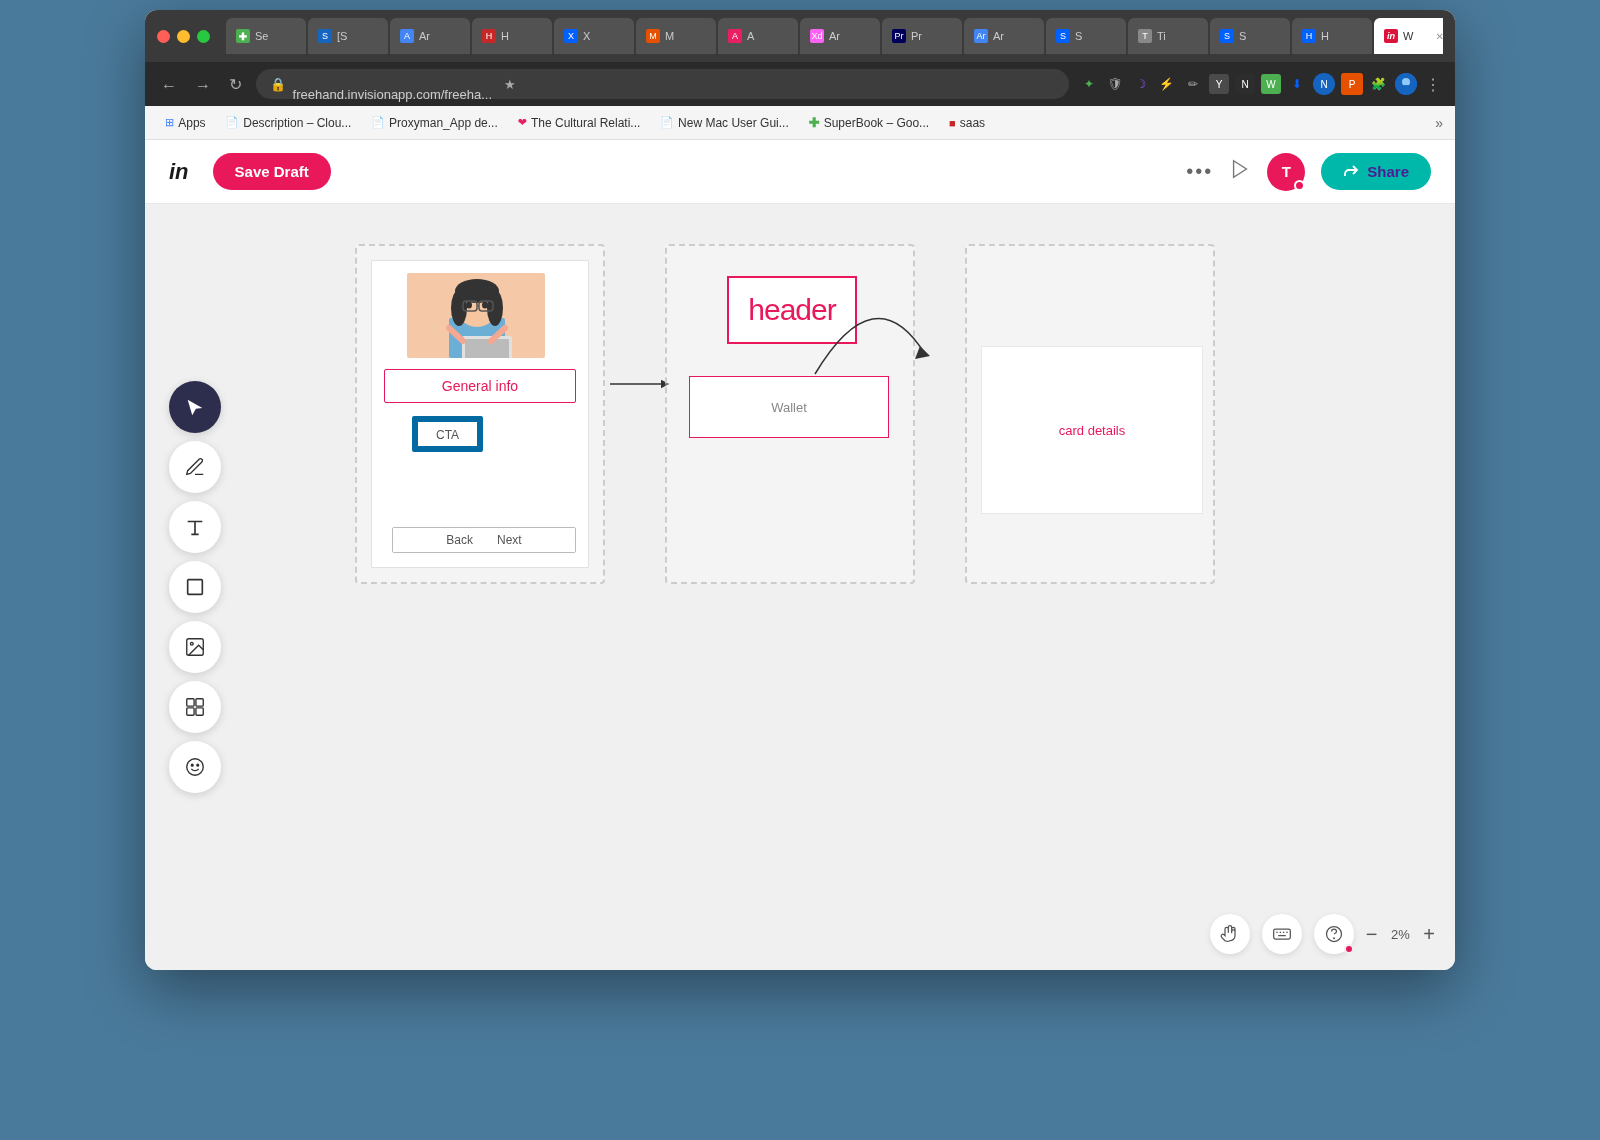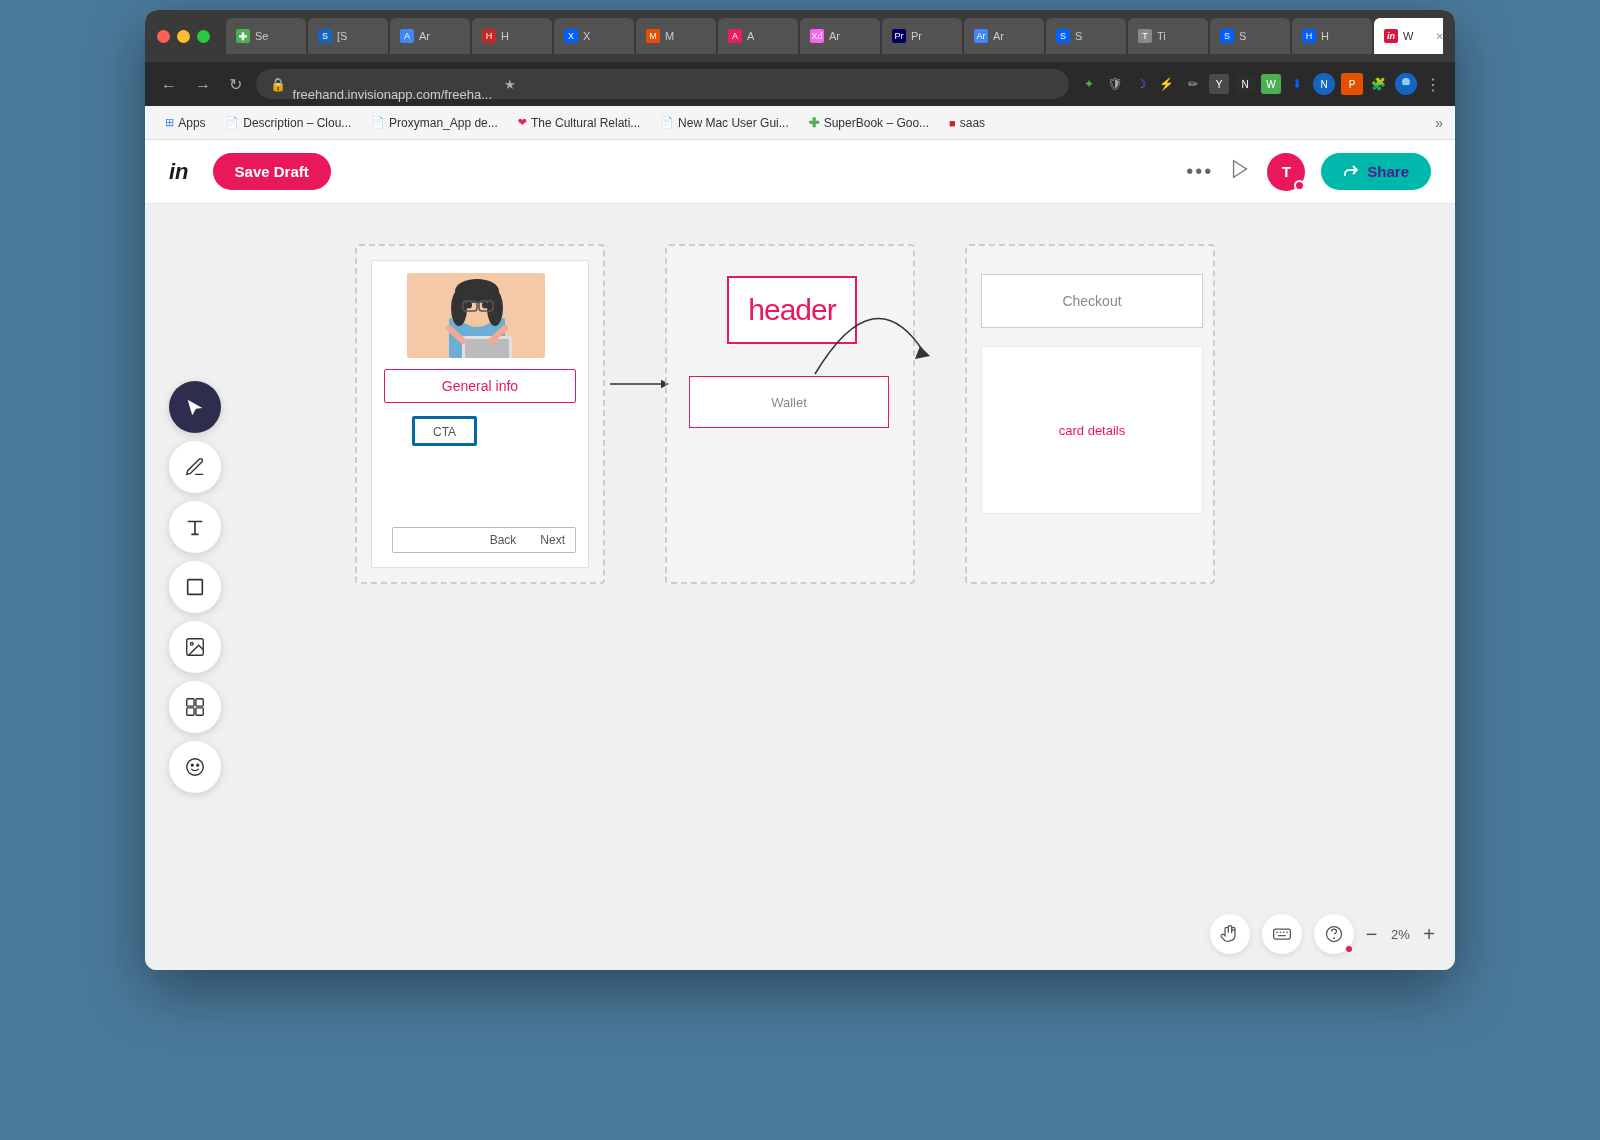--- a/index.html
+++ b/index.html
@@ -618,26 +618,26 @@
               </svg>
             </div>
 
             <div style="position:absolute;left:12px;top:108px;right:12px;">
               <div style="border:1.5px solid #e8185a;padding:7px 21px;border-radius:2px;text-align:center;">
                 <span style="color:#e8185a;font-size:14px;font-weight:500;">General info</span>
               </div>
             </div>
 
             <div style="position:absolute;left:40px;top:155px;">
-              <div style="border:3px solid #0369a1;padding:3px 18px;border-radius:2px;display:inline-block;">
+              <div style="border:6px solid #0369a1;padding:3px 18px;border-radius:2px;display:inline-block;">
                 <span style="font-size:12px;color:#555;">CTA</span>
               </div>
             </div>
 
-            <div style="position:absolute;bottom:14px;left:12px;right:12px;border:1px solid #bbb;padding:5px 10px;border-radius:2px;display:flex;justify-content:flex-end;gap:24px;margin-left:8px;">
+            <div style="position:absolute;bottom:14px;left:12px;right:12px;border:1px solid #bbb;padding:5px 10px;border-radius:2px;display:flex;justify-content:center;gap:24px;margin-left:8px;">
               <span style="font-size:12px;color:#555;">Back</span>
               <span style="font-size:12px;color:#555;">Next</span>
             </div>
           </div>
         </div>
 
         <svg style="position:absolute;left:355px;top:130px;width:60px;height:40px;overflow:visible;">
           <path d="M0 20 Q30 20 55 20" stroke="#333" stroke-width="1.5" fill="none" marker-end="url(#arr)"></path>
           <defs>
             <marker id="arr" markerWidth="6" markerHeight="6" refX="3" refY="3" orient="auto">
@@ -645,35 +645,32 @@
             </marker>
           </defs>
         </svg>
 
         <div class="frame-group" style="left:410px;top:10px;width:250px;height:340px;">
 
           <div style="position:absolute;left:60px;top:30px;width:130px;height:68px;border:2px solid #e8185a;background:#fff;display:flex;align-items:center;justify-content:center;">
             <span style="color:#e8185a;font-size:30px;font-weight:300;letter-spacing:-1px;">header</span>
           </div>
 
-          <div style="position:absolute;left:22px;top:130px;width:200px;height:52px;border:1.5px solid #e8185a;background:#fff;display:flex;align-items:center;justify-content:center;">
+          <div style="position:absolute;left:22px;top:130px;width:200px;height:62px;border:1.5px solid #e8185a;background:#fff;display:flex;align-items:center;justify-content:center;">
             <span style="color:#888;font-size:13px;">Wallet</span>
           </div>
         </div>
 
         <svg style="position:absolute;left:560px;top:60px;width:120px;height:160px;overflow:visible;">
           <path d="M0 80 Q60 -20 110 60" stroke="#333" stroke-width="1.5" fill="none" stroke-dasharray="none"></path>
           <polygon points="105,52 115,62 100,65" fill="#333"></polygon>
         </svg>
 
         <div class="frame-group" style="left:710px;top:10px;width:250px;height:340px;">
 
-          <div style="position:absolute;left:14px;top:28px;width:222px;height:54px;border:1.5px solid #ccc;background:#fff;display:flex;align-items:center;justify-content:center;">
-            <span style="color:#888;font-size:14px;">Checkout</span>
-          </div>
 
           <div style="position:absolute;left:14px;top:100px;width:222px;height:168px;border:1.5px solid #e8e8e8;background:#fff;display:flex;align-items:center;justify-content:center;">
             <span style="color:#e8185a;font-size:13px;">card details</span>
           </div>
         </div>
 
       </div>
 
       <div class="bottom-toolbar">
         <button class="bottom-tool-btn">

